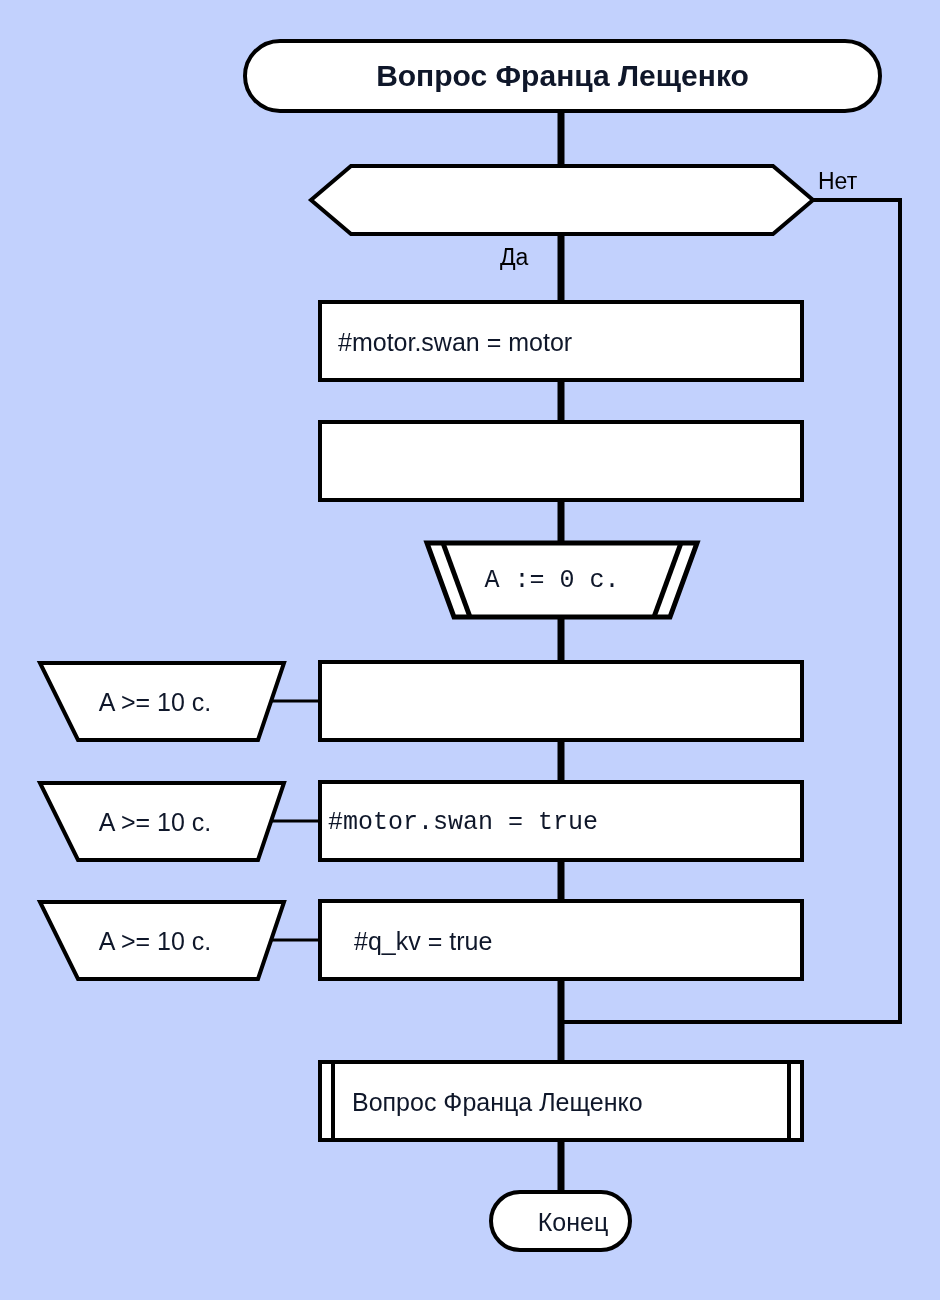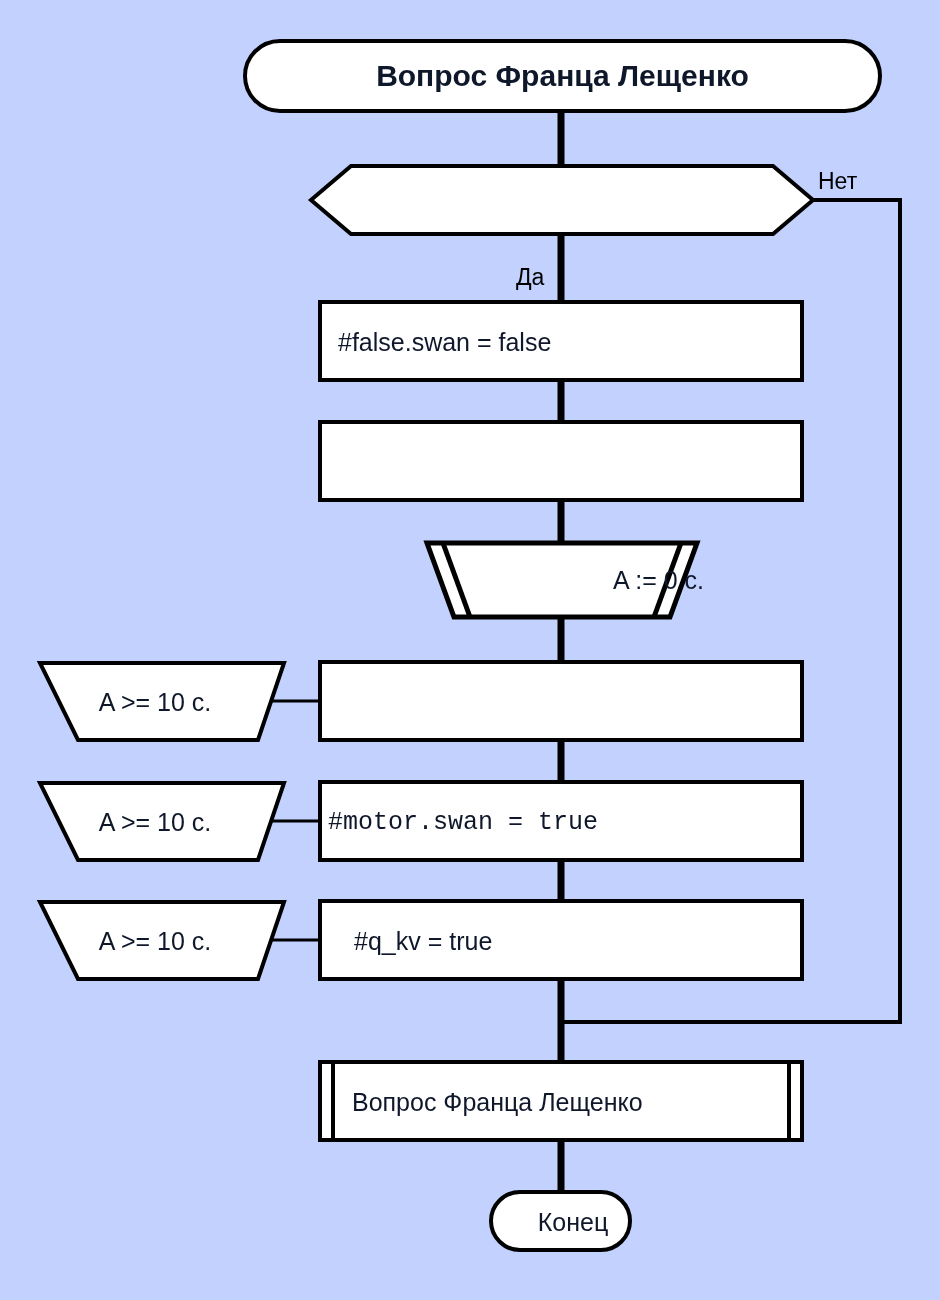--- a/index.html
+++ b/index.html
@@ -94,28 +94,28 @@
       <line x1="333" y1="1062" x2="333" y2="1140" stroke="#000" stroke-width="4"></line>
       <line x1="789" y1="1062" x2="789" y2="1140" stroke="#000" stroke-width="4"></line>
     </g>
 
     <rect x="491" y="1192" width="139" height="58" rx="29" ry="29" fill="#fff" stroke="#000" stroke-width="4"></rect>
   </svg>
 
   <div class="node-label bold" style="left:245px; top:59px; width:635px; text-align:center;">Вопрос Франца Лещенко</div>
 
 
-  <div class="edge-label" style="left:500px; top:264px;margin-left:16px;">Да</div>
+  <div class="edge-label" style="left:500px; top:244px;">Да</div>
 
   <div class="edge-label" style="left:818px; top:168px;">Нет</div>
 
-  <div class="node-label" style="left:338px; top:328px;">#false.swan = false</div>
+  <div class="node-label" style="left:338px; top:328px;">#motor.swan = motor</div>
 
 
-  <div class="node-label" style="left:434px; top:566px; width:270px; text-align:right;">A := 0 c.</div>
+  <div class="node-label" style="left:417px; top:566px; width:270px; text-align:center;font-family:Liberation Mono, monospace;">A := 0 c.</div>
 
   <div class="node-label" style="left:40px; top:688px; width:230px; text-align:center;">A &gt;= 10 c.</div>
 
 
   <div class="node-label" style="left:40px; top:808px; width:230px; text-align:center;">A &gt;= 10 c.</div>
 
   <div class="node-label" style="left:328px; top:808px;font-family:Liberation Mono, monospace;">#motor.swan = true</div>
 
   <div class="node-label" style="left:40px; top:927px; width:230px; text-align:center;">A &gt;= 10 c.</div>
 

